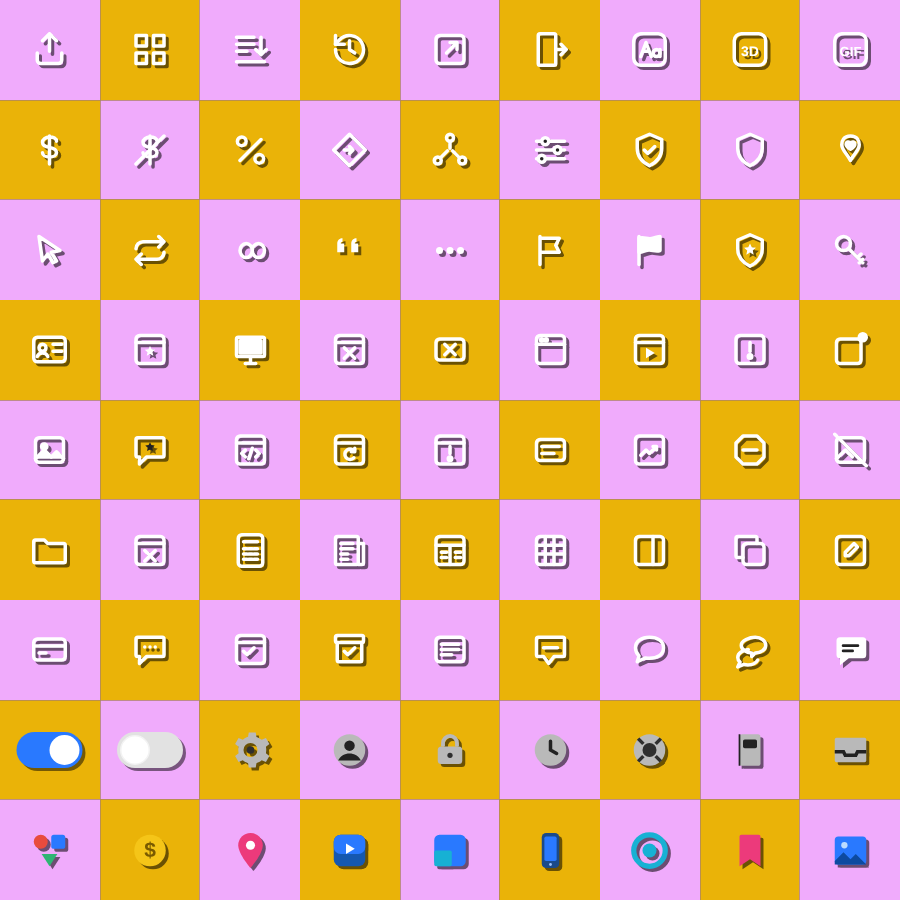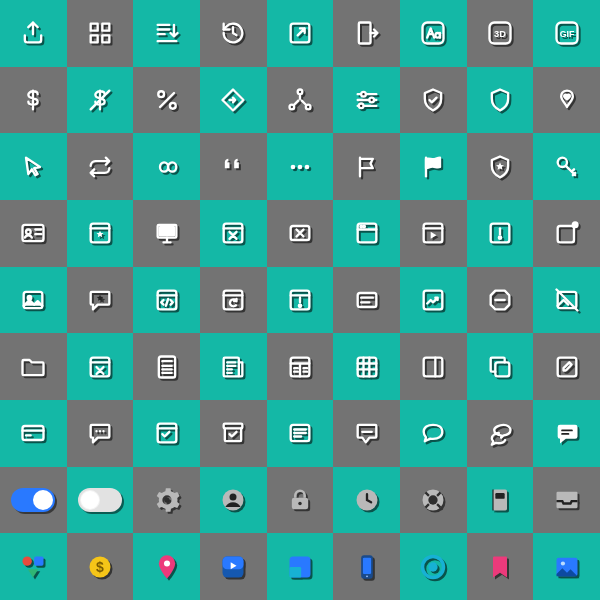--- a/index.html
+++ b/index.html
@@ -9,22 +9,22 @@
     display: grid;
     grid-template-columns: repeat(9, 1fr);
     grid-template-rows: repeat(9, 1fr);
   }
   .cell {
     display: flex;
     align-items: center;
     justify-content: center;
     position: relative;
   }
-  .cell.dark { background: #14b8a6; }
-  .cell.light { background: #737373; }
+  .cell.dark { background: #f0abfc; }
+  .cell.light { background: #eab308; }
   .ico {
     width: 28px;
     height: 28px;
     filter: drop-shadow(2px 2px 0 rgba(0,0,0,0.55));
   }
   svg { display: block; }
   .stroke { stroke: #fff; stroke-width: 2; fill: none; stroke-linecap: round; stroke-linejoin: round; }
   .fill-w { fill: #fff; }
   .fill-g { fill: #b9b9b9; }
   .toggle {

